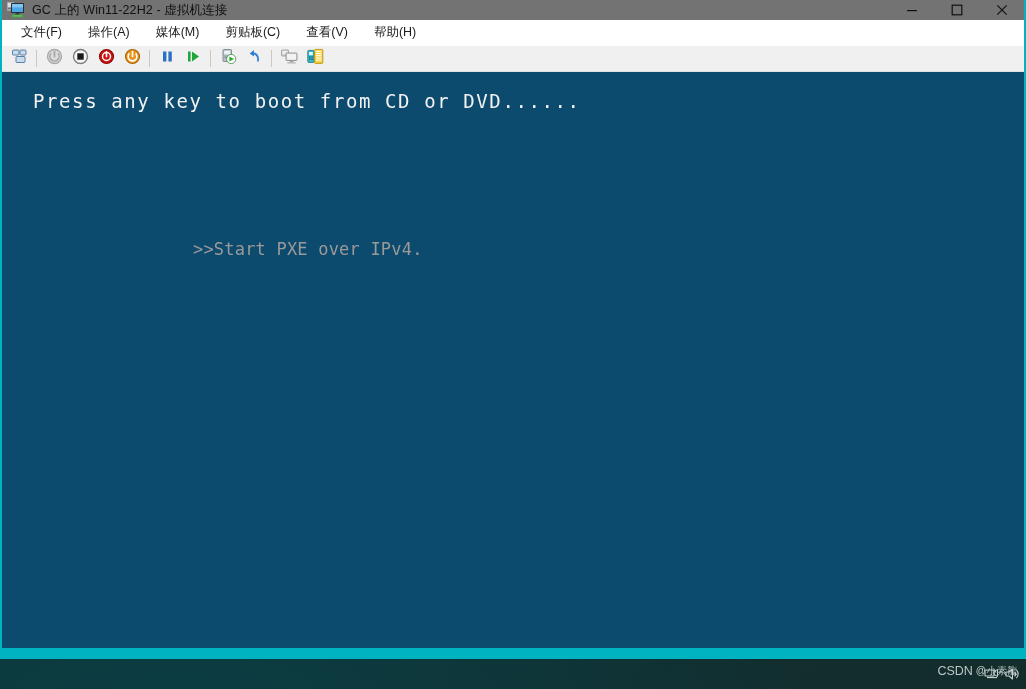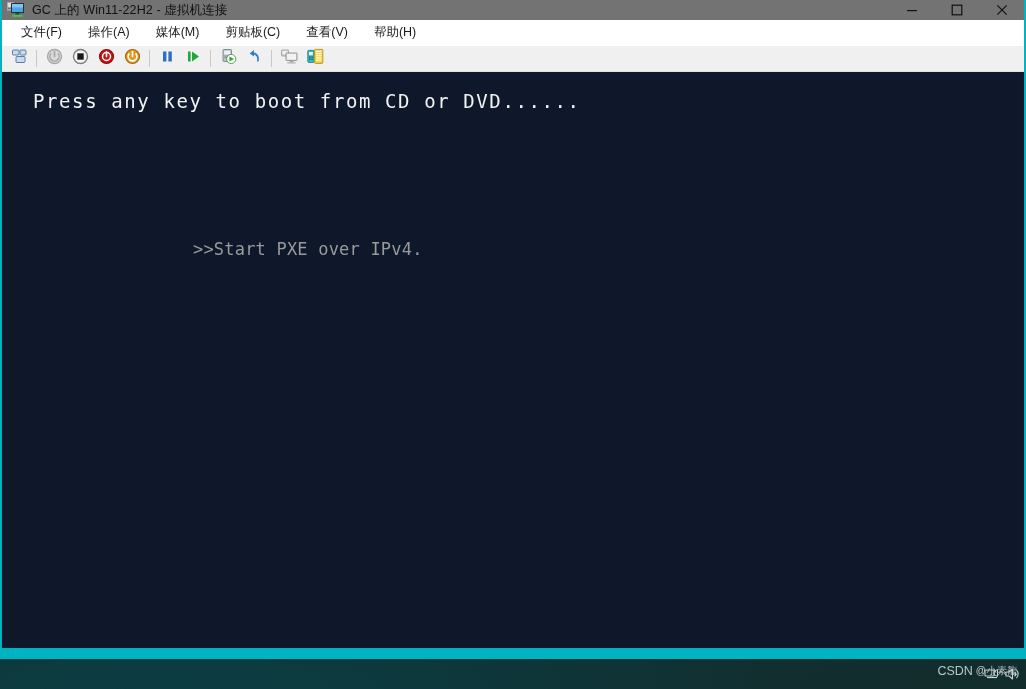--- a/index.html
+++ b/index.html
@@ -118,21 +118,21 @@
     height: 17px;
     background: #c8c8c8;
     margin: 0 4px;
     flex: 0 0 auto;
   }
 
   
   #console {
     position: relative;
     height: 576px;
-    background: #0f172a;
+    background: #0c4a6e;
     overflow: hidden;
   }
   .console-line {
     position: absolute;
     font-family: "DejaVu Sans Mono", "Liberation Mono", monospace;
     white-space: pre;
   }
   #boot-prompt {
     left: 31px;
     top: 18px;

